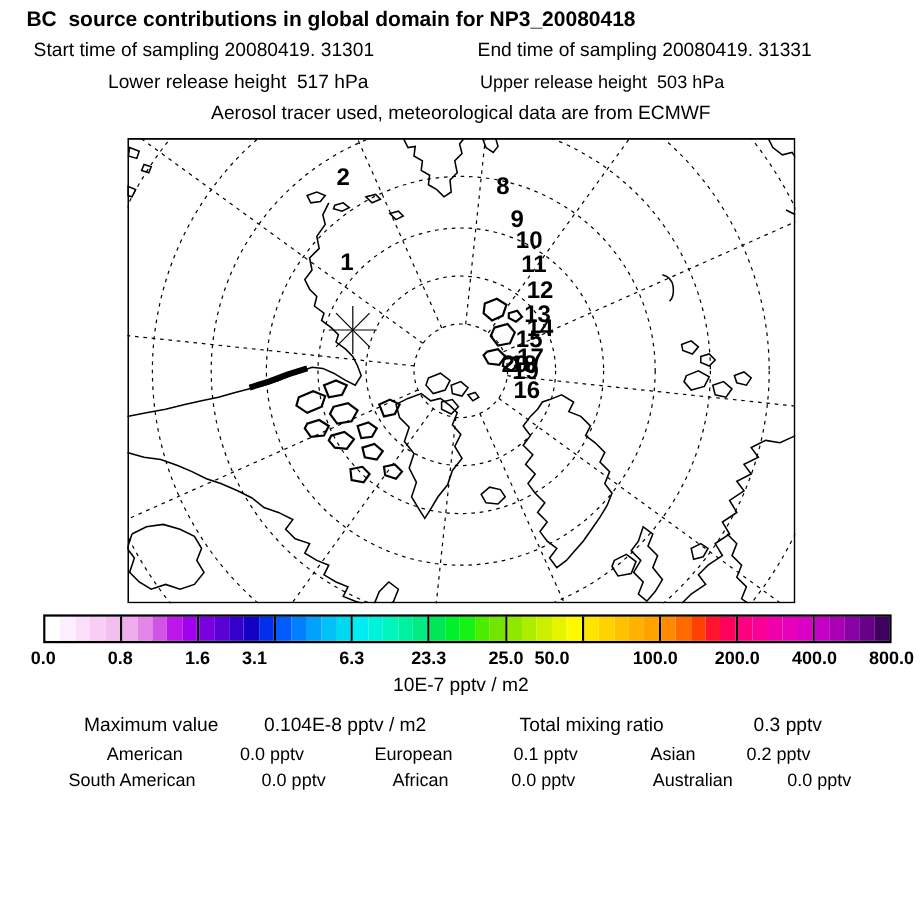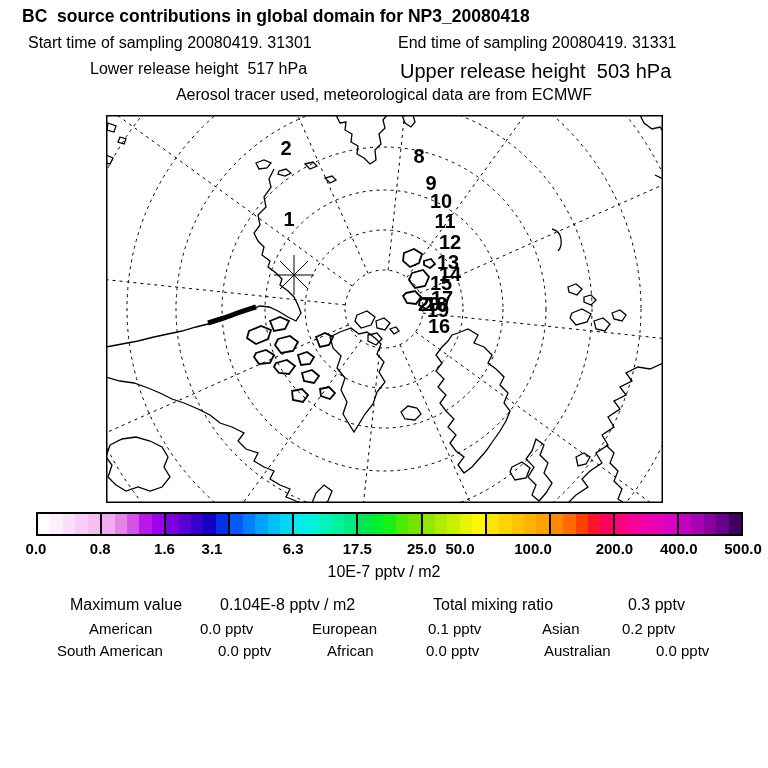--- a/index.html
+++ b/index.html
@@ -3,21 +3,21 @@
 <meta charset="utf-8">
 <style>
   html,body{margin:0;padding:0;background:#fff;}
   body{width:768px;height:768px;position:relative;font-family:"Liberation Sans",sans-serif;color:#000;overflow:hidden;}
   .abs{position:absolute;white-space:pre;}
   
   .title{left:22px;top:6px;font-size:17.5px;font-weight:bold;}
   .l2a{left:28px;top:34px;font-size:16px;}
   .l2b{left:398px;top:34px;font-size:16px;}
   .l3a{left:90px;top:60px;font-size:16px;}
-  .l3b{left:400px;top:60px;font-size:20px;}
+  .l3b{left:400px;top:60px;font-size:15px;}
   .l4{left:0;top:86px;width:768px;text-align:center;font-size:16px;}
   
   .map{left:106px;top:115px;width:557px;height:388px;position:absolute;overflow:hidden;}
   .map svg{position:absolute;left:0;top:0;}
   .traj-label{position:absolute;transform:translate(-50%,-50%);font-size:20px;font-weight:bold;line-height:1;white-space:pre;}
   
   .cbar{position:absolute;left:36px;top:512px;width:707px;height:24px;box-sizing:border-box;border:2px solid #000;display:flex;}
   .cb-seg{flex:1;display:flex;border-right:2px solid #000;}
   .cb-seg:last-child{border-right:none;}
   .cb-cell{flex:1;}
@@ -232,27 +232,27 @@
         <div class="cb-cell" style="background: rgb(64, 0, 94);"></div>
       </div>
     </div>
 </div>
 <div class="cb-ticks">
     <span class="cb-tick" style="left: 0px;">0.0</span>
     <span class="cb-tick" style="left: 64.2727px; text-align: right;">0.8</span>
     <span class="cb-tick" style="left: 128.545px;">1.6</span>
     <span class="cb-tick" style="left: 176px;">3.1</span>
     <span class="cb-tick" style="left: 257.091px;">6.3</span>
-    <span class="cb-tick" style="left: 321.364px;">17.5</span>
+    <span class="cb-tick" style="left: 321.364px;">23.3</span>
     <span class="cb-tick" style="left: 385.636px;">25.0</span>
     <span class="cb-tick" style="left: 424px;">50.0</span>
-    <span class="cb-tick" style="left: 497px; text-align: right;">100.0</span>
+    <span class="cb-tick" style="left: 510px; text-align: right;">100.0</span>
     <span class="cb-tick" style="left: 578.455px;">200.0</span>
     <span class="cb-tick" style="left: 642.727px;">400.0</span>
-    <span class="cb-tick" style="left: 707px;">500.0</span>
+    <span class="cb-tick" style="left: 707px;">800.0</span>
   </div>
 <div class="abs cb-unit">10E-7 pptv / m2</div>
 
 <div>
   <span class="abs s1 maxl">Maximum value</span>
   <span class="abs s1 maxv">0.104E-8 pptv / m2</span>
   <span class="abs s1 totl">Total mixing ratio</span>
   <span class="abs s1 totv">0.3 pptv</span>
 
   <span class="abs s2 r0n">American</span>

